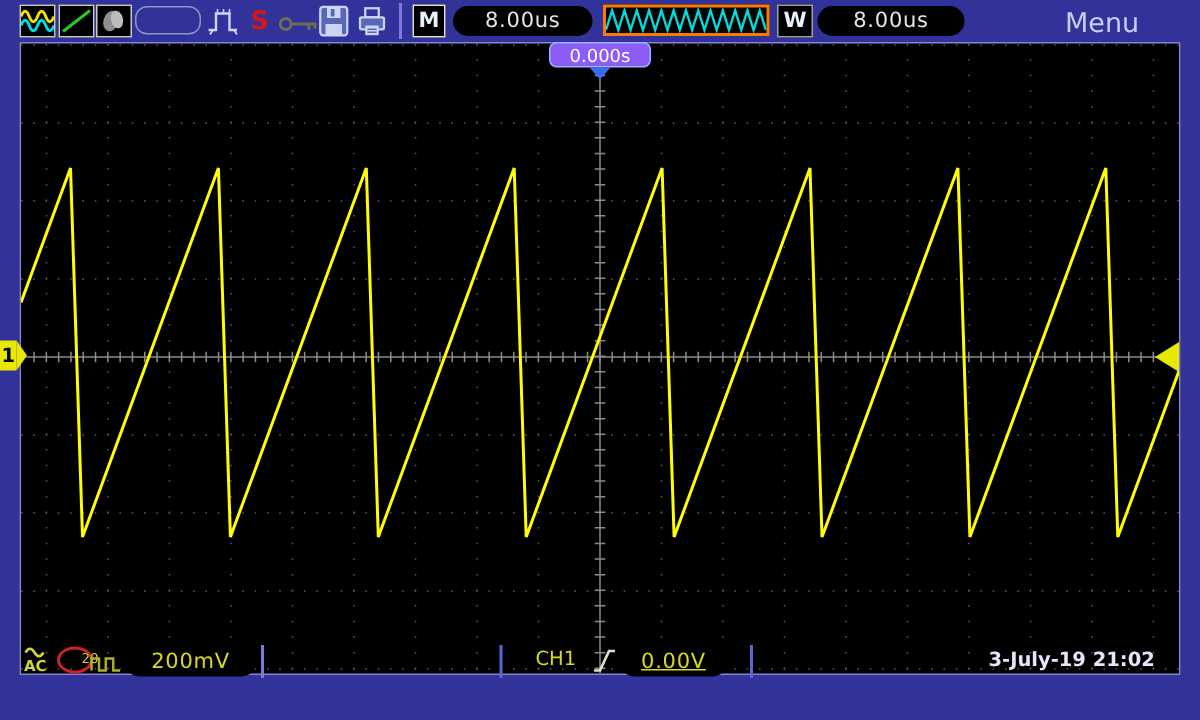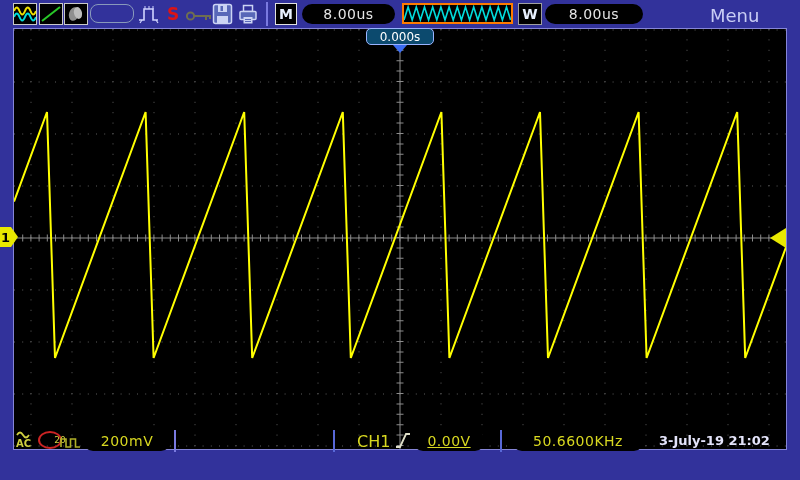--- a/index.html
+++ b/index.html
@@ -19,31 +19,31 @@
   .pill.white { color:#e5e5e5; }
   .pill.yellow { color:#d8d820; }
   .letterbox {
     background:#000; display:flex; align-items:center; justify-content:center;
     color:#e9f1ff; font-weight:bold; font-size:14px;
   }
   .vsep { width:2px; background:#7a7ae0; }
   .vsep.dim { background:#5868d8; }
   .menu { color:#c9cdf5; font-size:18px; }
   .datetime { color:#e4e4fa; font-size:13px; white-space:nowrap; }
-  .ch1label { color:#d8d820; font-size:16px; }
+  .ch1label { color:#d8d820; font-size:13px; }
   
   .display {
     position:absolute; left:13px; top:28px; width:774px; height:422px;
     background:#000; border:1px solid #8585d8;
   }
   .display svg { display:block; }
   
   .trigbadge {
     position:absolute; left:366px; top:28px; width:68px; height:17px;
-    background:#0c4a6e; border:1px solid #9ab4ff; border-radius:5px;
+    background:#8b5cf6; border:1px solid #9ab4ff; border-radius:5px;
     color:#ffffff; font-size:12px; display:flex; align-items:center; justify-content:center; z-index:5;
   }
   .trigbadge-arrow {
     position:absolute; left:393px; top:45px; width:0; height:0; z-index:5;
     border-left:7px solid transparent; border-right:7px solid transparent; border-top:8px solid #3a6cf2;
   }
   
   .chmarker { position:absolute; left:0; top:227px; height:20px; z-index:4; }
   .chmarker .body {
     position:absolute; left:0; top:0; width:11px; height:20px; background:#e8e800;
@@ -232,18 +232,17 @@
     <div class="abs" style="left:395px;top:4px;">
       <svg width="16" height="20">
         <path d="M1,17 h4 L11,4 h4" fill="none" stroke="#e0e0c8" stroke-width="1.8"></path>
       </svg>
     </div>
 
     <div class="pill yellow abs" style="left:413px;top:5px;width:72px;height:20px;text-decoration:underline;">0.00V</div>
 
     <div class="vsep dim abs" style="left:500px;top:4px;height:22px;"></div>
 
-    <div class="pill yellow abs" style="left:512px;top:5px;width:132px;height:20px;">50.6600KHz</div>
 
     <div class="datetime abs" style="left:659px;top:7px;font-weight:bold;">3-July-19 21:02</div>
   </div>
 
 </div>
 
 </body></html>

